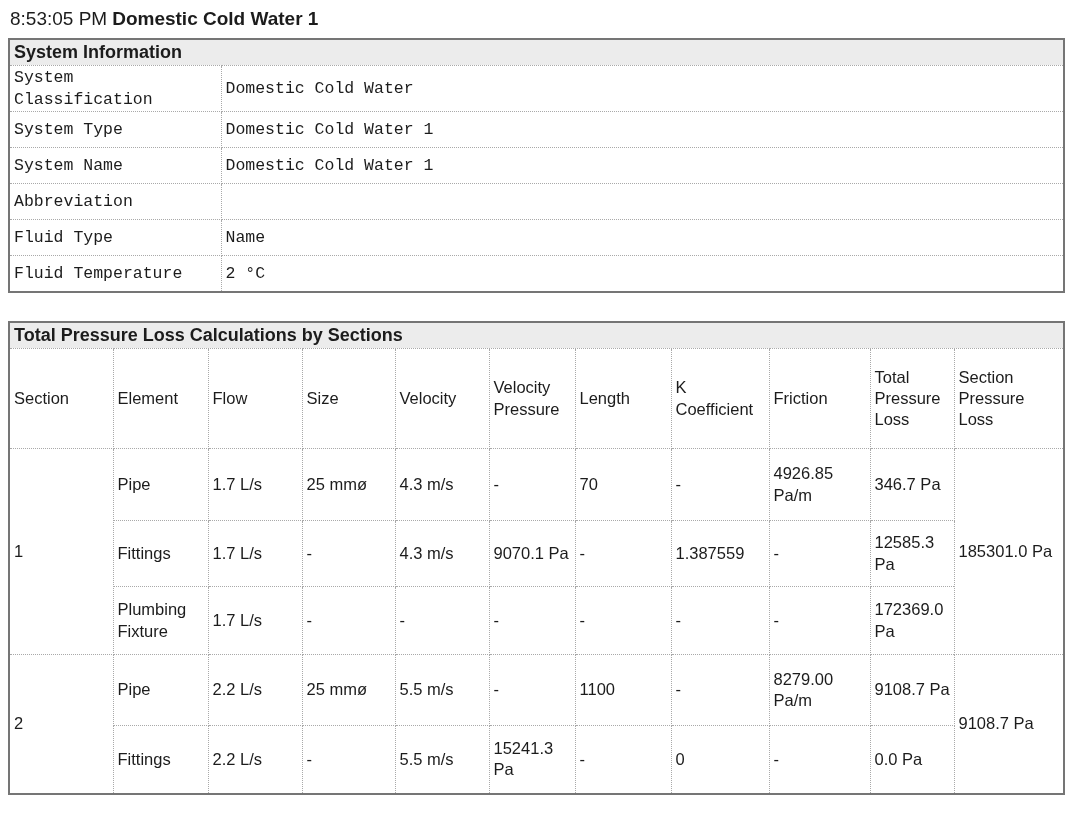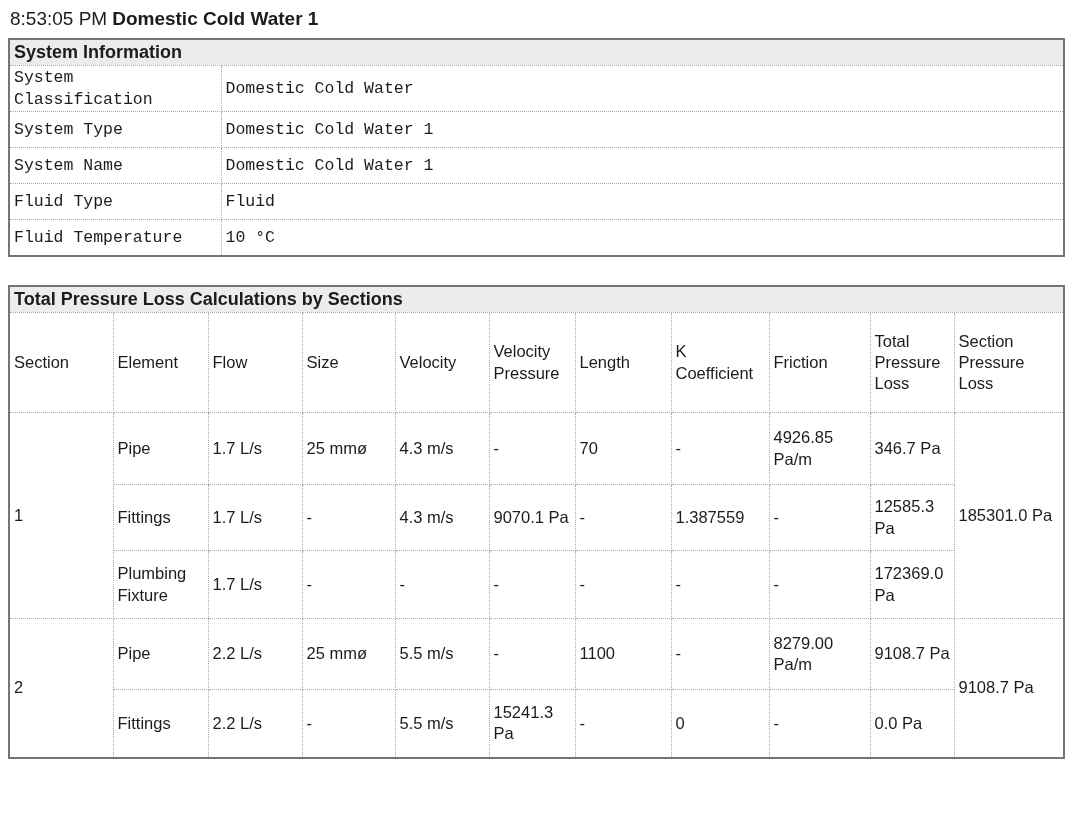--- a/index.html
+++ b/index.html
@@ -72,26 +72,30 @@
     </tr>
     <tr class="data">
       <td>System Type</td>
       <td>Domestic Cold Water 1</td>
     </tr>
     <tr class="data">
       <td>System Name</td>
       <td>Domestic Cold Water 1</td>
     </tr>
     <tr class="data">
+      <td>Abbreviation</td>
+      <td></td>
+    </tr>
+    <tr class="data">
       <td>Fluid Type</td>
-      <td>Fluid</td>
+      <td>Name</td>
     </tr>
     <tr class="data">
       <td>Fluid Temperature</td>
-      <td>10 °C</td>
+      <td>2 °C</td>
     </tr>
   </tbody>
 </table>
 
 <table class="tbl calc">
   <colgroup>
     <col style="width:104px">
       <col style="width:95px">
       <col style="width:94px">
       <col style="width:93px">

